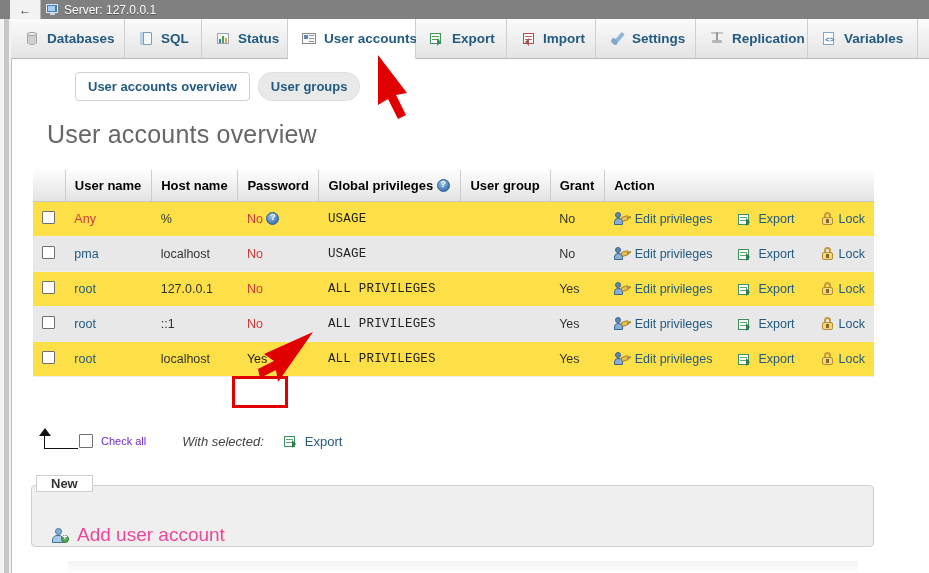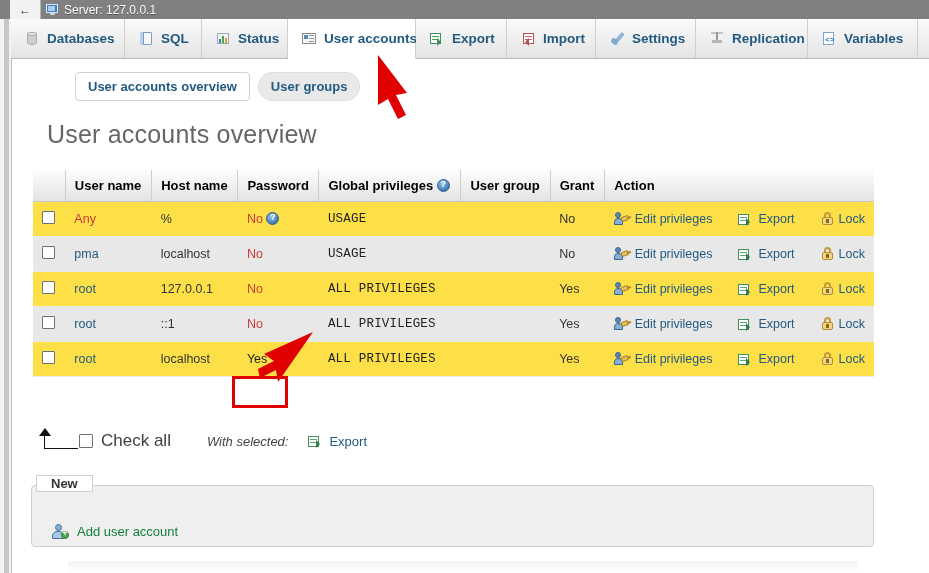--- a/index.html
+++ b/index.html
@@ -192,31 +192,31 @@
 
   
   #btoolbar{position:absolute;left:33px;top:428px;display:flex;align-items:center;gap:0;}
   .arrowup{position:relative;width:46px;height:26px;flex:0 0 46px;}
   .arrowup .stem{position:absolute;left:11px;top:4px;width:1px;height:17px;background:#111;}
   .arrowup .base{position:absolute;left:11px;top:20px;width:34px;height:1px;background:#111;}
   .arrowup .head{position:absolute;left:6px;top:0px;width:0;height:0;
      border-left:6px solid transparent;border-right:6px solid transparent;border-bottom:8px solid #111;}
   #btoolbar .cbx2{width:14px;height:14px;border:1px solid #707070;background:#fff;
      display:inline-block;box-sizing:border-box;margin-right:8px;border-radius:1px;}
-  #btoolbar .chkall{color:#404040;font-size:17px;margin-right:36px;}
+  #btoolbar .chkall{color:#6d28d9;font-size:11px;margin-right:36px;}
   #btoolbar .withsel{color:#444;font-size:13px;font-style:italic;margin-right:20px;}
   #btoolbar .expbtn{display:flex;align-items:center;gap:6px;color:#235a81;font-size:13px;}
 
   
   #newbox{position:absolute;left:31px;top:485px;width:843px;height:62px;
      background:#efefef;border:1px solid #cfcfcf;border-radius:4px;box-sizing:border-box;}
   #newlegend{position:absolute;left:36px;top:475px;background:#fff;border:1px solid #cfcfcf;
      padding:0 14px;font-size:13px;font-weight:bold;color:#333;box-sizing:border-box;}
   #adduser{position:absolute;left:52px;top:524px;display:flex;align-items:center;gap:8px;
-     color:#15803d;font-size:13px;}
+     color:#ec4899;font-size:19px;}
   .ic-adduser{width:17px;height:15px;position:relative;display:inline-block;flex:0 0 17px;}
   .ic-adduser .head{position:absolute;left:3px;top:0;width:7px;height:7px;border-radius:50%;
      background:#7fb0dd;border:1px solid #44719c;box-sizing:border-box;}
   .ic-adduser .body{position:absolute;left:0px;top:7px;width:12px;height:8px;border-radius:5px 5px 0 0;
      background:#a7caea;border:1px solid #44719c;box-sizing:border-box;}
   .ic-adduser .plus{position:absolute;left:9px;top:7px;width:8px;height:8px;border-radius:50%;
      background:#58a858;border:1px solid #2e7a2e;box-sizing:border-box;}
   .ic-adduser .plus:after{content:"+";position:absolute;left:0;right:0;top:-3px;text-align:center;
      color:#fff;font-size:9px;font-weight:bold;line-height:9px;}
 

